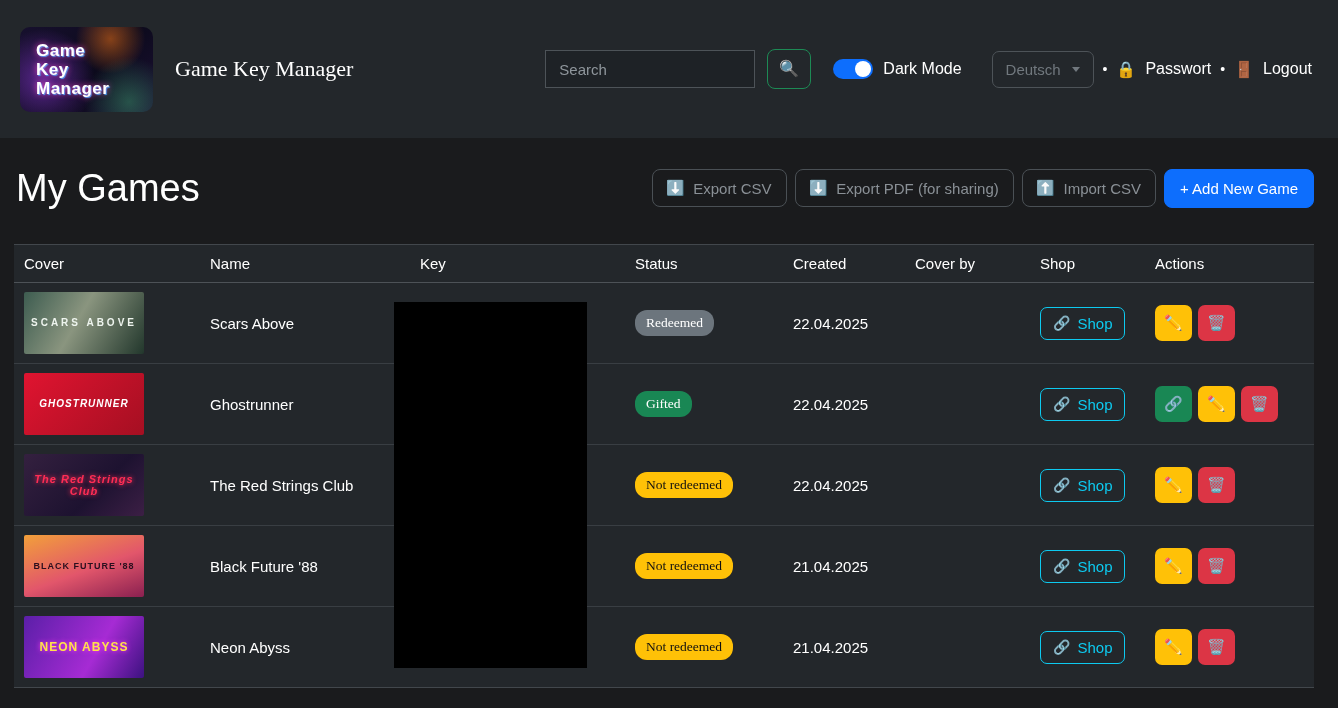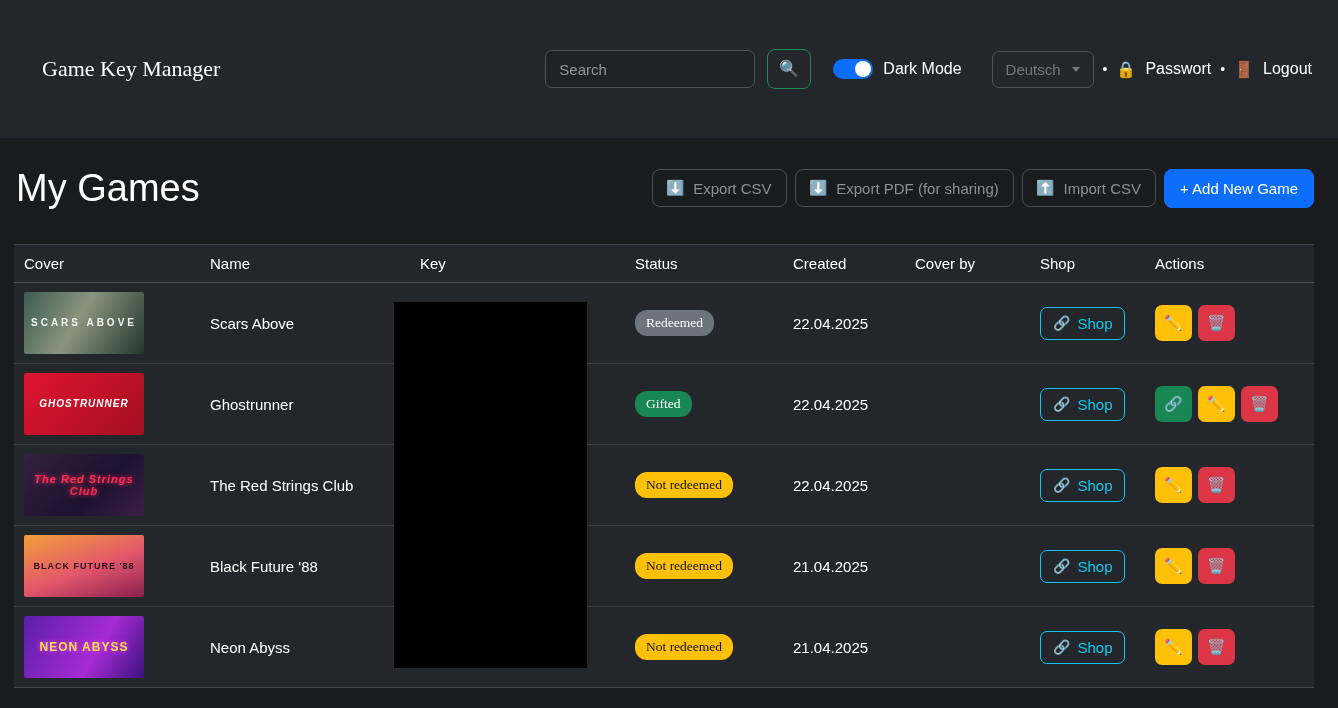--- a/index.html
+++ b/index.html
@@ -32,21 +32,21 @@
   .logo span {
     font-weight:800; font-size:17px; line-height:19px; color:#fff;
     letter-spacing:.5px;
     text-shadow:0 0 6px #f549c0, 1px 1px 1px #2bb0ff;
   }
   .app-title { font-size:22px; margin-left:22px; color:#fff;font-family:Liberation Serif, serif; }
   .nav-spacer { flex:1; }
 
   .search-input {
     width:210px; height:38px;
-    background:#1e2226; border:1px solid #4d5358; border-radius:7px;
+    background:#1e2226; border:1px solid #4d5358; border-radius:0;
     color:#dee2e6; padding:0 13px; font-size:15px;
     font-family:"Liberation Sans", sans-serif;
     outline:none;
   }
   .search-input::placeholder { color:#8f969c; }
   .search-btn {
     width:44px; height:40px; margin-left:12px;
     background:transparent; border:1px solid #1d8a55; border-radius:8px;
     font-size:16px; color:#fff; cursor:pointer; line-height:1;
   }
@@ -160,20 +160,25 @@
 
   .redaction {
     position:absolute; left:394px; top:302px;
     width:193px; height:366px; background:#000; z-index:5;
   }
 </style>
 </head>
 <body>
 
 <header class="navbar">
+  <div class="logo">
+    <span>Game</span>
+    <span>Key</span>
+    <span>Manager</span>
+  </div>
   <div class="app-title">Game Key Manager</div>
 
   <div class="nav-spacer"></div>
 
   <input class="search-input" placeholder="Search" style="">
   <button class="search-btn">
     <span>🔍</span>
   </button>
 
   <div class="toggle-wrap">

